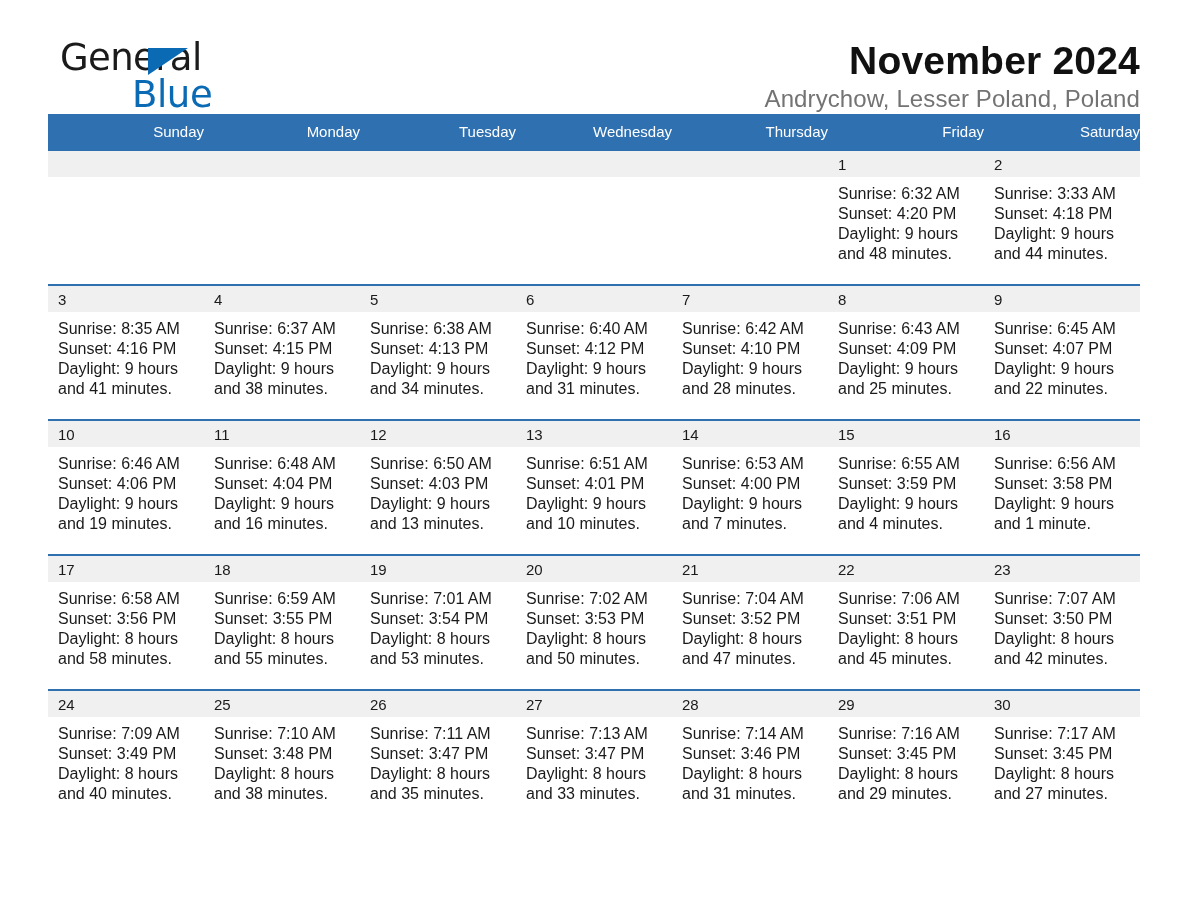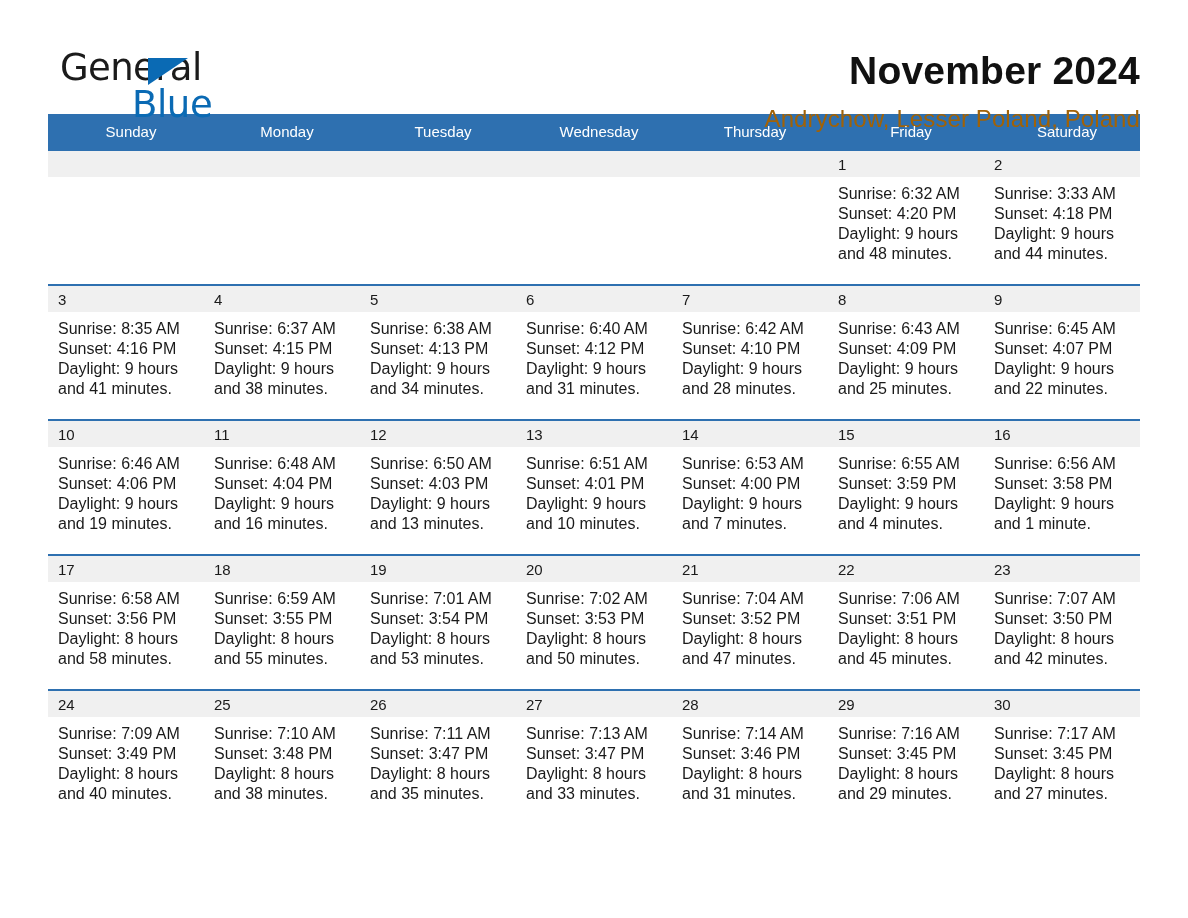--- a/index.html
+++ b/index.html
@@ -20,21 +20,21 @@
     height: 918px;
     box-sizing: border-box;
     padding: 0 48px;
   }
 
   
   .masthead {
     display: flex;
     align-items: flex-start;
     justify-content: space-between;
-    padding-top: 46px;
+    padding-top: 36px;
     height: 104px;
     box-sizing: border-box;
   }
   .logo {
     position: relative;
     width: 210px;
     height: 72px;
     user-select: none;
   }
   .logo-general {
@@ -77,38 +77,37 @@
     font-size: 39px;
     line-height: 46px;
     font-weight: 700;
     color: #111111;
     letter-spacing: 0.2px;
   }
   .cal-subtitle {
     font-size: 24px;
     line-height: 30px;
     font-weight: 400;
-    color: #a16207;
-    margin-top: 10px;
+    color: #737373;
     letter-spacing: 0.1px;
   }
 
   
   .calendar {
     width: 1092px;
     border-collapse: collapse;
     table-layout: fixed;
     margin-top: 10px;
   }
   .calendar th {
     background: #2e70b0;
     color: #ffffff;
     font-weight: 400;
     font-size: 15px;
-    text-align: center;
+    text-align: right;
     padding: 8px 0 9px 10px;
     height: 18px;
     border: none;
   }
   .calendar td {
     vertical-align: top;
     padding: 0;
     border: none;
     border-top: 2px solid #2e70b0;
     background: #ffffff;

